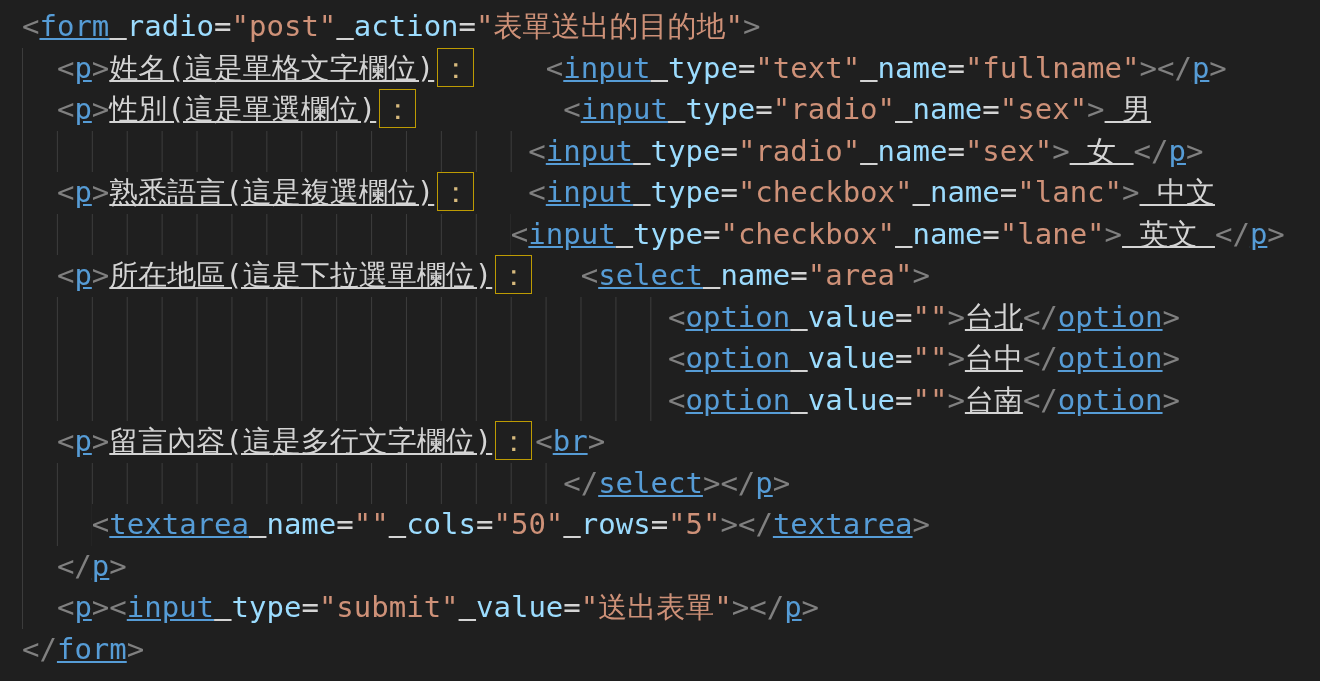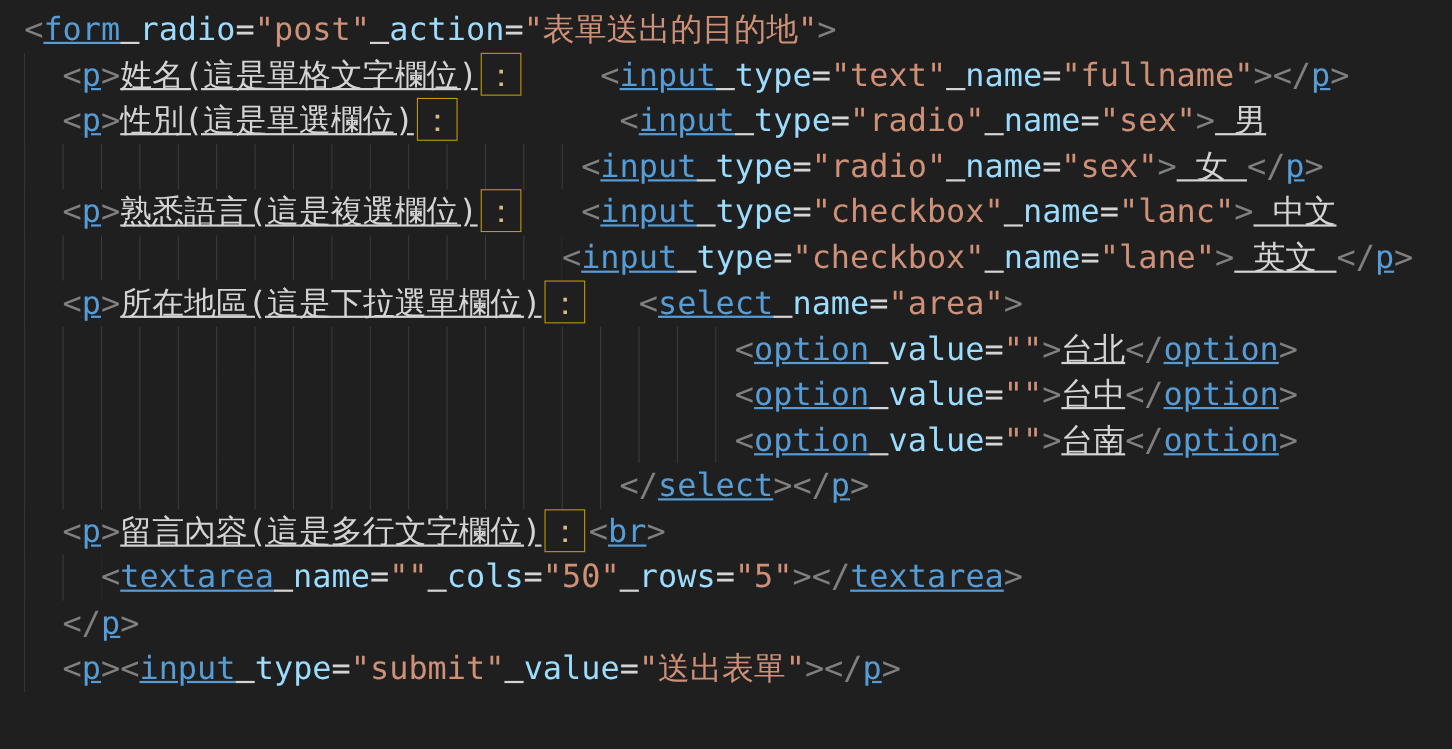--- a/index.html
+++ b/index.html
@@ -48,18 +48,19 @@
     <div class="line"><span class="tk-p">&lt;</span><span class="tk-t">form</span><span class="tk-x"> </span><span class="tk-a">radio</span><span class="tk-eq">=</span><span class="tk-s">"post"</span><span class="tk-x"> </span><span class="tk-a">action</span><span class="tk-eq">=</span><span class="tk-s">"表單送出的目的地"</span><span class="tk-p">&gt;</span></div>
     <div class="line"><span class="lead" style="width: 2ch;"></span><span class="tk-p">&lt;</span><span class="tk-t">p</span><span class="tk-p">&gt;</span><span class="tk-x">姓名(這是單格文字欄位)</span><span class="tk-colon">：</span><span class="tail" style="left: calc(30ch);"><span class="tk-p">&lt;</span><span class="tk-t">input</span><span class="tk-x"> </span><span class="tk-a">type</span><span class="tk-eq">=</span><span class="tk-s">"text"</span><span class="tk-x"> </span><span class="tk-a">name</span><span class="tk-eq">=</span><span class="tk-s">"fullname"</span><span class="tk-p">&gt;</span><span class="tk-p">&lt;/</span><span class="tk-t">p</span><span class="tk-p">&gt;</span></span></div>
     <div class="line"><span class="lead" style="width: 2ch;"></span><span class="tk-p">&lt;</span><span class="tk-t">p</span><span class="tk-p">&gt;</span><span class="tk-x">性別(這是單選欄位)</span><span class="tk-colon">：</span><span class="tail" style="left: calc(31ch);"><span class="tk-p">&lt;</span><span class="tk-t">input</span><span class="tk-x"> </span><span class="tk-a">type</span><span class="tk-eq">=</span><span class="tk-s">"radio"</span><span class="tk-x"> </span><span class="tk-a">name</span><span class="tk-eq">=</span><span class="tk-s">"sex"</span><span class="tk-p">&gt;</span><span class="tk-x"> 男</span></span></div>
     <div class="line"><span class="lead" style="width: 29ch;"></span><span class="tk-p">&lt;</span><span class="tk-t">input</span><span class="tk-x"> </span><span class="tk-a">type</span><span class="tk-eq">=</span><span class="tk-s">"radio"</span><span class="tk-x"> </span><span class="tk-a">name</span><span class="tk-eq">=</span><span class="tk-s">"sex"</span><span class="tk-p">&gt;</span><span class="tk-x"> 女 </span><span class="tk-p">&lt;/</span><span class="tk-t">p</span><span class="tk-p">&gt;</span></div>
     <div class="line"><span class="lead" style="width: 2ch;"></span><span class="tk-p">&lt;</span><span class="tk-t">p</span><span class="tk-p">&gt;</span><span class="tk-x">熟悉語言(這是複選欄位)</span><span class="tk-colon">：</span><span class="tail" style="left: calc(29ch);"><span class="tk-p">&lt;</span><span class="tk-t">input</span><span class="tk-x"> </span><span class="tk-a">type</span><span class="tk-eq">=</span><span class="tk-s">"checkbox"</span><span class="tk-x"> </span><span class="tk-a">name</span><span class="tk-eq">=</span><span class="tk-s">"lanc"</span><span class="tk-p">&gt;</span><span class="tk-x"> 中文</span></span></div>
     <div class="line"><span class="lead" style="width: 28ch;"></span><span class="tk-p">&lt;</span><span class="tk-t">input</span><span class="tk-x"> </span><span class="tk-a">type</span><span class="tk-eq">=</span><span class="tk-s">"checkbox"</span><span class="tk-x"> </span><span class="tk-a">name</span><span class="tk-eq">=</span><span class="tk-s">"lane"</span><span class="tk-p">&gt;</span><span class="tk-x"> 英文 </span><span class="tk-p">&lt;/</span><span class="tk-t">p</span><span class="tk-p">&gt;</span></div>
     <div class="line"><span class="lead" style="width: 2ch;"></span><span class="tk-p">&lt;</span><span class="tk-t">p</span><span class="tk-p">&gt;</span><span class="tk-x">所在地區(這是下拉選單欄位)</span><span class="tk-colon">：</span><span class="tail" style="left: calc(32ch);"><span class="tk-p">&lt;</span><span class="tk-t">select</span><span class="tk-x"> </span><span class="tk-a">name</span><span class="tk-eq">=</span><span class="tk-s">"area"</span><span class="tk-p">&gt;</span></span></div>
     <div class="line"><span class="lead" style="width: 37ch;"></span><span class="tk-p">&lt;</span><span class="tk-t">option</span><span class="tk-x"> </span><span class="tk-a">value</span><span class="tk-eq">=</span><span class="tk-s">""</span><span class="tk-p">&gt;</span><span class="tk-x">台北</span><span class="tk-p">&lt;/</span><span class="tk-t">option</span><span class="tk-p">&gt;</span></div>
     <div class="line"><span class="lead" style="width: 37ch;"></span><span class="tk-p">&lt;</span><span class="tk-t">option</span><span class="tk-x"> </span><span class="tk-a">value</span><span class="tk-eq">=</span><span class="tk-s">""</span><span class="tk-p">&gt;</span><span class="tk-x">台中</span><span class="tk-p">&lt;/</span><span class="tk-t">option</span><span class="tk-p">&gt;</span></div>
     <div class="line"><span class="lead" style="width: 37ch;"></span><span class="tk-p">&lt;</span><span class="tk-t">option</span><span class="tk-x"> </span><span class="tk-a">value</span><span class="tk-eq">=</span><span class="tk-s">""</span><span class="tk-p">&gt;</span><span class="tk-x">台南</span><span class="tk-p">&lt;/</span><span class="tk-t">option</span><span class="tk-p">&gt;</span></div>
+    <div class="line"><span class="lead" style="width: 2ch;"></span><span class="tk-p">&lt;</span><span class="tk-t">p</span><span class="tk-p">&gt;</span><span class="tk-x">留言內容(這是多行文字欄位)</span><span class="tk-colon">：</span><span class="tk-p">&lt;</span><span class="tk-t">br</span><span class="tk-p">&gt;</span></div>
     <div class="line"><span class="lead" style="width: 31ch;"></span><span class="tk-p">&lt;/</span><span class="tk-t">select</span><span class="tk-p">&gt;</span><span class="tk-p">&lt;/</span><span class="tk-t">p</span><span class="tk-p">&gt;</span></div>
-    <div class="line"><span class="lead" style="width: 2ch;"></span><span class="tk-p">&lt;</span><span class="tk-t">p</span><span class="tk-p">&gt;</span><span class="tk-x">留言內容(這是多行文字欄位)</span><span class="tk-colon">：</span><span class="tk-p">&lt;</span><span class="tk-t">br</span><span class="tk-p">&gt;</span></div>
     <div class="line"><span class="lead" style="width: 4ch;"></span><span class="tk-p">&lt;</span><span class="tk-t">textarea</span><span class="tk-x"> </span><span class="tk-a">name</span><span class="tk-eq">=</span><span class="tk-s">""</span><span class="tk-x"> </span><span class="tk-a">cols</span><span class="tk-eq">=</span><span class="tk-s">"50"</span><span class="tk-x"> </span><span class="tk-a">rows</span><span class="tk-eq">=</span><span class="tk-s">"5"</span><span class="tk-p">&gt;</span><span class="tk-p">&lt;/</span><span class="tk-t">textarea</span><span class="tk-p">&gt;</span></div>
     <div class="line"><span class="lead" style="width: 2ch;"></span><span class="tk-p">&lt;/</span><span class="tk-t">p</span><span class="tk-p">&gt;</span></div>
     <div class="line"><span class="lead" style="width: 2ch;"></span><span class="tk-p">&lt;</span><span class="tk-t">p</span><span class="tk-p">&gt;</span><span class="tk-p">&lt;</span><span class="tk-t">input</span><span class="tk-x"> </span><span class="tk-a">type</span><span class="tk-eq">=</span><span class="tk-s">"submit"</span><span class="tk-x"> </span><span class="tk-a">value</span><span class="tk-eq">=</span><span class="tk-s">"送出表單"</span><span class="tk-p">&gt;</span><span class="tk-p">&lt;/</span><span class="tk-t">p</span><span class="tk-p">&gt;</span></div>
+    <div class="line"><span class="tk-p">&lt;/</span><span class="tk-t">form</span><span class="tk-p">&gt;</span></div>
   </div>
 
 </body></html>

